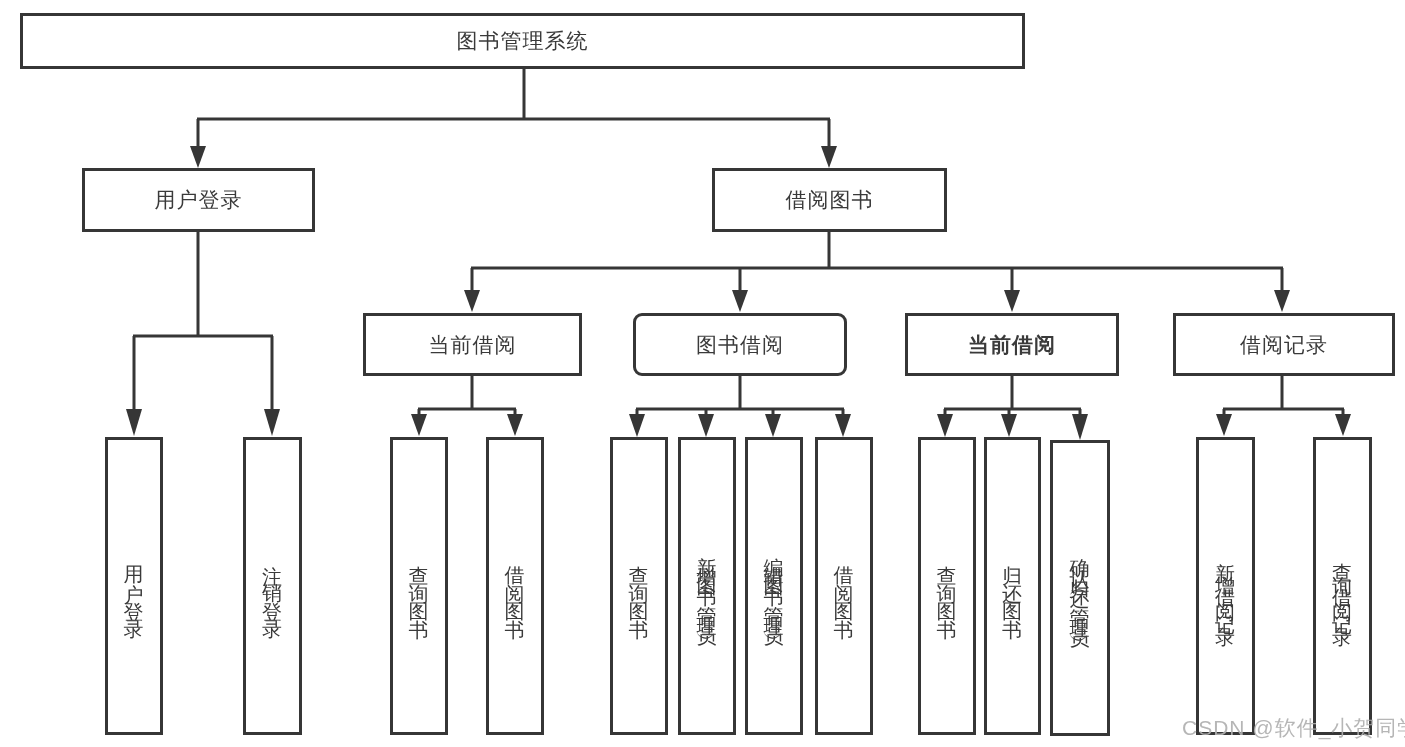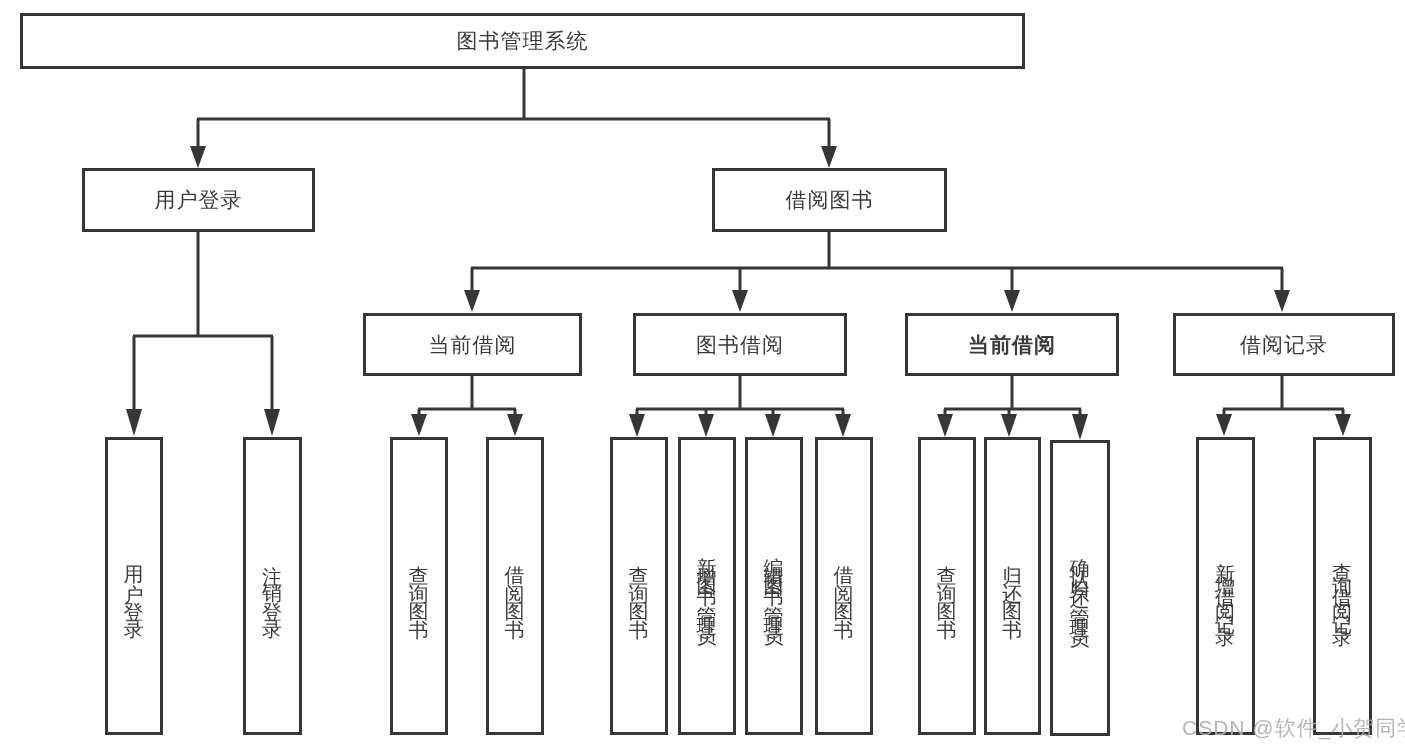--- a/index.html
+++ b/index.html
@@ -85,21 +85,21 @@
   <div class="hbox" style="left:82px;top:168px;width:233px;height:64px;">
     <span>用户登录</span>
   </div>
   <div class="hbox" style="left:712px;top:168px;width:235px;height:64px;">
     <span>借阅图书</span>
   </div>
 
   <div class="hbox" style="left:363px;top:313px;width:219px;height:63px;">
     <span>当前借阅</span>
   </div>
-  <div class="hbox" style="left:633px;top:313px;width:214px;height:63px;">
+  <div class="hbox" style="left:633px;top:313px;width:214px;height:63px;border-radius:9px;">
     <span>图书借阅</span>
   </div>
   <div class="hbox" style="left:905px;top:313px;width:214px;height:63px;font-weight:bold;">
     <span>当前借阅</span>
   </div>
   <div class="hbox" style="left:1173px;top:313px;width:222px;height:63px;">
     <span>借阅记录</span>
   </div>
 
   <div class="vbox" style="left:105px;width:58px;">

